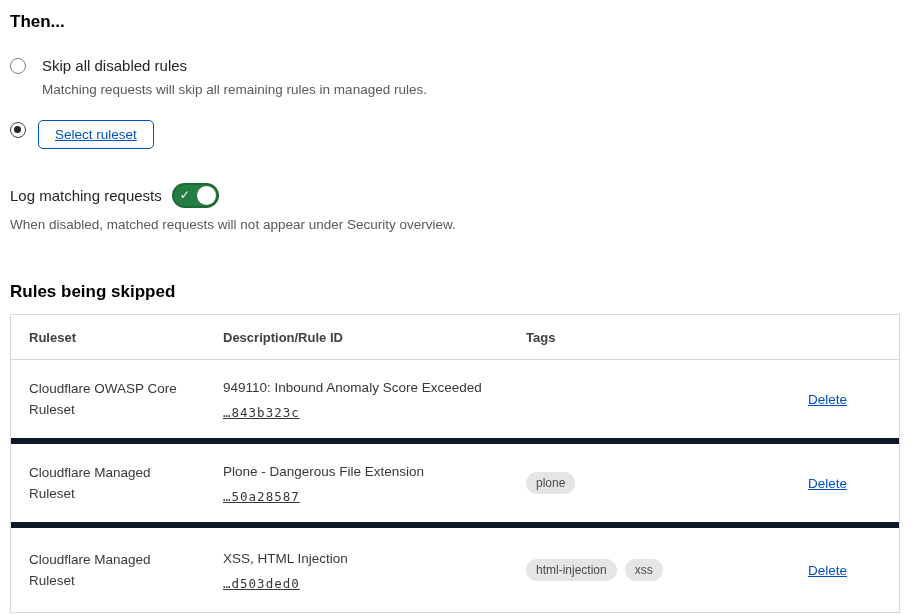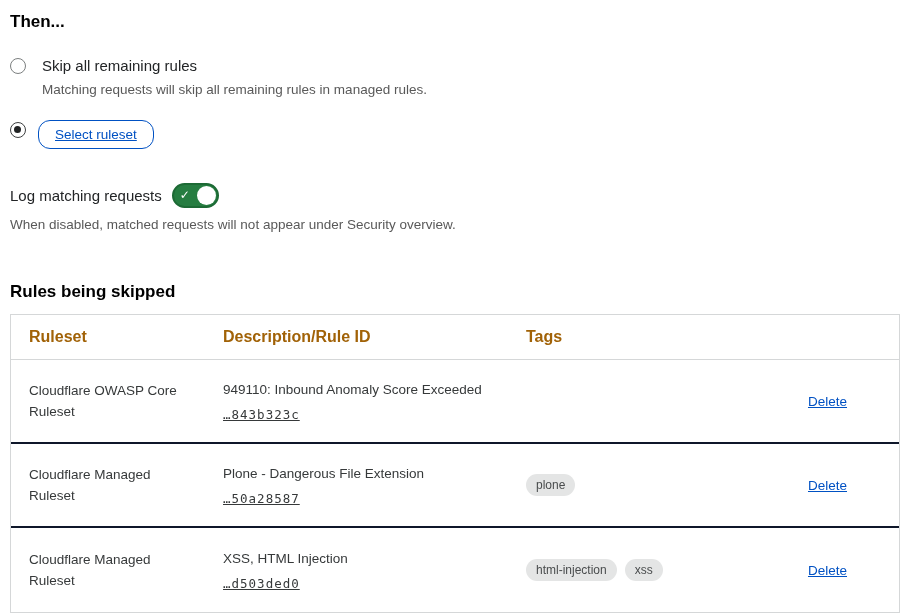--- a/index.html
+++ b/index.html
@@ -50,21 +50,21 @@
     color: #595959;
     margin-top: 5px;
     line-height: 17px;
   }
 
   .btn-outline {
     margin-left: 12px;
     margin-right: 270px;
     flex: 0 0 auto;
     border: 1px solid #0051c3;
-    border-radius: 12px;
+    border-radius: 5px;
     background: #fff;
     padding: 6px 16px 7px 16px;
     font-family: inherit;
     font-size: 13.5px;
     color: #0051c3;
     text-decoration: underline;
     cursor: pointer;
     height: 29px;
     line-height: 15px;
   }
@@ -120,25 +120,25 @@
     display: grid;
     grid-template-columns: 194px 303px 260px 1fr;
     padding: 0 30px 0 18px;
     align-items: center;
   }
   .t-head {
     height: 45px;
     border-bottom: 1px solid #d5d7d8;
   }
   .t-head .th {
-    font-size: 16px;
+    font-size: 13px;
     font-weight: 700;
-    color: #a16207;
-  }
-  .t-body-row { height: 84px; border-bottom: 2px solid #0f172a; }
+    color: #404040;
+  }
+  .t-body-row { height: 84px; border-bottom: 6px solid #0f172a; }
   .t-body-row:last-child { border-bottom: none; }
 
   .cell-ruleset {
     font-size: 13.5px;
     color: #36393a;
     line-height: 21px;
     padding-right: 24px;
   }
   .cell-desc .desc-line {
     font-size: 13.5px;
@@ -172,21 +172,21 @@
   }
 </style>
 </head>
 <body>
 
 <h2 class="section-title">Then...</h2>
 
 <div class="option-row">
   <span class="radio"></span>
   <div class="option-body">
-    <div class="option-label">Skip all remaining rules</div>
+    <div class="option-label">Skip all disabled rules</div>
     <div class="option-desc">Matching requests will skip all remaining rules in managed rules.</div>
   </div>
 </div>
 
 <div class="option-row" style="margin-top:22px;">
   <span class="radio selected"></span>
   <button class="btn-outline">Select ruleset</button>
 </div>
 
 <div class="log-row">

